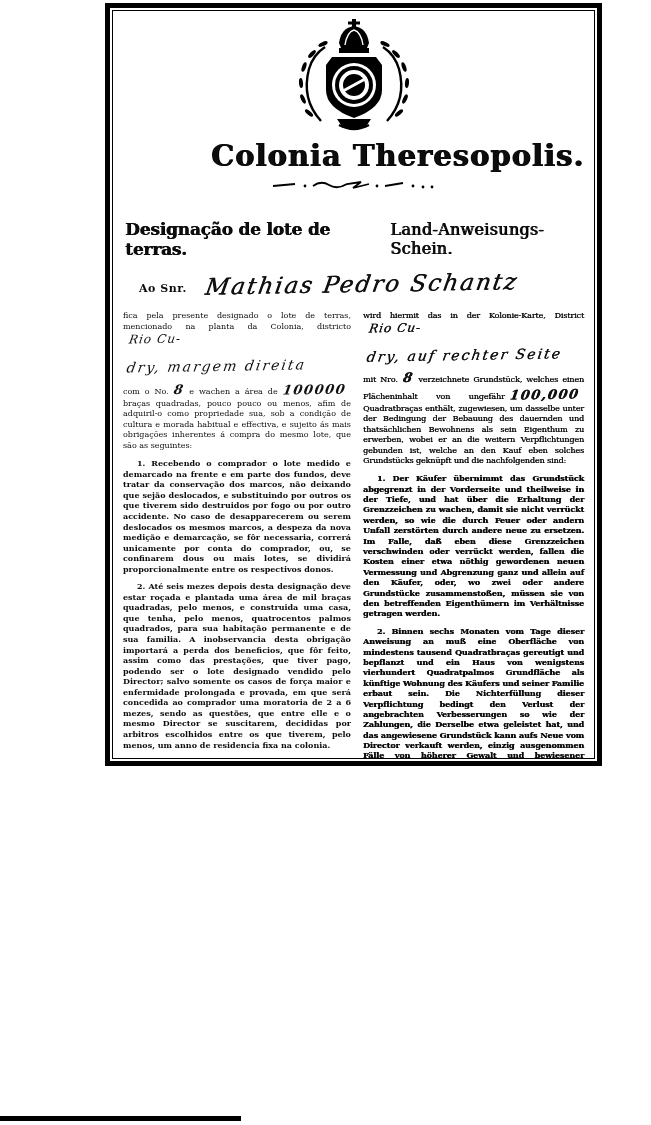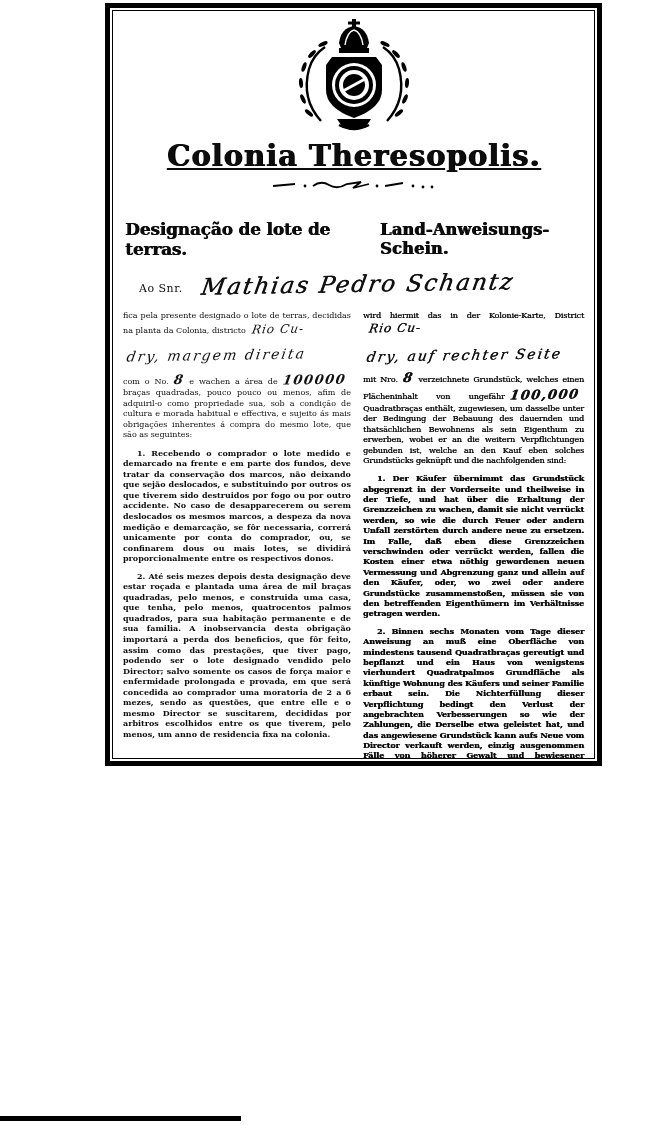--- a/index.html
+++ b/index.html
@@ -3,30 +3,30 @@
 <meta charset="utf-8">
 <style>
   html,body{margin:0;padding:0;background:#fff;}
   .canvas{position:relative;width:651px;height:1125px;background:#fff;overflow:hidden;
           font-family:"DejaVu Serif",serif;color:#0d0d0d;}
   .doc{position:absolute;left:105px;top:3px;width:497px;height:763px;background:#fff;
        border:5px solid #000;box-sizing:border-box;}
   .doc-inner{position:absolute;inset:2px;border:1px solid #000;box-sizing:border-box;
              padding:4px 10px 4px 10px;overflow:hidden;}
   .crest-wrap{text-align:center;margin-top:4px;height:116px;}
-  .doc-title{margin:4px 0 0 0;text-align:center;font-size:29px;font-weight:bold;
+  .doc-title{margin:4px 0 0 0;text-align:right;font-size:29px;font-weight:bold;
              font-family:"DejaVu Serif",serif;letter-spacing:1px;
-             text-shadow:1.1px 0 0 #000;text-decoration:underline;}
+             text-shadow:1.1px 0 0 #000;}
   .flourish{text-align:center;height:16px;margin-top:4px;}
   .headers{display:flex;justify-content:space-between;align-items:baseline;
            margin-top:26px;padding:0 2px;gap:23px;}
   .hdr-pt{font-size:17px;font-weight:bold;letter-spacing:-0.2px;text-shadow:0.6px 0 0 #000;}
-  .hdr-de{font-size:16px;font-weight:bold;letter-spacing:0.3px;text-shadow:1px 0 0 #000;}
+  .hdr-de{font-size:16px;font-weight:normal;letter-spacing:0.3px;text-shadow:1px 0 0 #000;}
   .salutation-row{margin-top:12px;height:36px;padding-left:16px;white-space:nowrap;}
-  .sal{font-size:11px;font-weight:normal;letter-spacing:0.5px;}
+  .sal{font-size:11px;font-weight:bold;letter-spacing:0.5px;}
   .hw{font-family:"DejaVu Serif",serif;font-style:italic;display:inline-block;
       transform:skewX(-10deg) rotate(-1deg);color:#111;}
   .hw-name{font-size:23px;margin-left:14px;letter-spacing:2px;text-shadow:0.5px 0 0 #111;}
   .hw-sm{font-size:12px;margin-left:6px;letter-spacing:1px;}
   .hw-num{font-size:13px;margin:0 5px;letter-spacing:1.5px;font-weight:bold;}
   .hw-line{font-size:14px;letter-spacing:2px;margin:2px 0 6px 4px;}
   .cols{display:flex;gap:12px;margin-top:4px;}
   .col{text-align:justify;}
   .col-pt{width:231px;font-size:8px;line-height:1.32;}
   .col-de{width:224px;font-size:8px;line-height:1.30;}
@@ -117,21 +117,21 @@
       </div>
 
       <div class="salutation-row">
         <span class="sal">Ao Snr.</span>
         <span class="hw hw-name">Mathias Pedro Schantz</span>
       </div>
 
       <div class="cols">
 
         <div class="col col-pt">
-          <p class="para"><span>fica pela presente designado o lote de terras, decididas na planta da Colonia, districto</span><span class="hw hw-sm">Rio Cu-</span></p>
+          <p class="para"><span>fica pela presente designado o lote de terras, mencionado na planta da Colonia, districto</span><span class="hw hw-sm">Rio Cu-</span></p>
           <div class="hw hw-line">dry, margem direita</div>
           <p class="para"><span>com o No.</span><span class="hw hw-num">8</span><span>e wachen a área de</span><span class="hw hw-num">100000</span><span>braças quadradas, pouco pouco ou menos, afim de adquiril-o como propriedade sua, sob a condição de cultura e morada habitual e effectiva, e sujeito ás mais obrigações inherentes á compra do mesmo lote, que são as seguintes:</span></p>
           <p class="para clause">1. Recebendo o comprador o lote medido e demarcado na frente e em parte dos fundos, deve tratar da conservação dos marcos, não deixando que sejão deslocados, e substituindo por outros os que tiverem sido destruidos por fogo ou por outro accidente. No caso de desapparecerem ou serem deslocados os mesmos marcos, a despeza da nova medição e demarcação, se fôr necessaria, correrá unicamente por conta do comprador, ou, se confinarem dous ou mais lotes, se dividirá proporcionalmente entre os respectivos donos.</p>
           <p class="para clause">2. Até seis mezes depois desta designação deve estar roçada e plantada uma área de mil braças quadradas, pelo menos, e construida uma casa, que tenha, pelo menos, quatrocentos palmos quadrados, para sua habitação permanente e de sua familia. A inobservancia desta obrigação importará a perda dos beneficios, que fôr feito, assim como das prestações, que tiver pago, podendo ser o lote designado vendido pelo Director; salvo somente os casos de força maior e enfermidade prolongada e provada, em que será concedida ao comprador uma moratoria de 2 a 6 mezes, sendo as questões, que entre elle e o mesmo Director se suscitarem, decididas por arbitros escolhidos entre os que tiverem, pelo menos, um anno de residencia fixa na colonia.</p>
         </div>
 
         <div class="col col-de frk-body">
           <p class="para"><span>wird hiermit das in der Kolonie-Karte, District</span><span class="hw hw-sm">Rio Cu-</span></p>
           <div class="hw hw-line">dry, auf rechter Seite</div>
           <p class="para"><span>mit Nro.</span><span class="hw hw-num">8</span><span>verzeichnete Grundstück, welches einen Flächeninhalt von ungefähr</span><span class="hw hw-num">100,000</span><span>Quadratbraças enthält, zugewiesen, um dasselbe unter der Bedingung der Bebauung des dauernden und thatsächlichen Bewohnens als sein Eigenthum zu erwerben, wobei er an die weitern Verpflichtungen gebunden ist, welche an den Kauf eben solches Grundstücks geknüpft und die nachfolgenden sind:</span></p>

